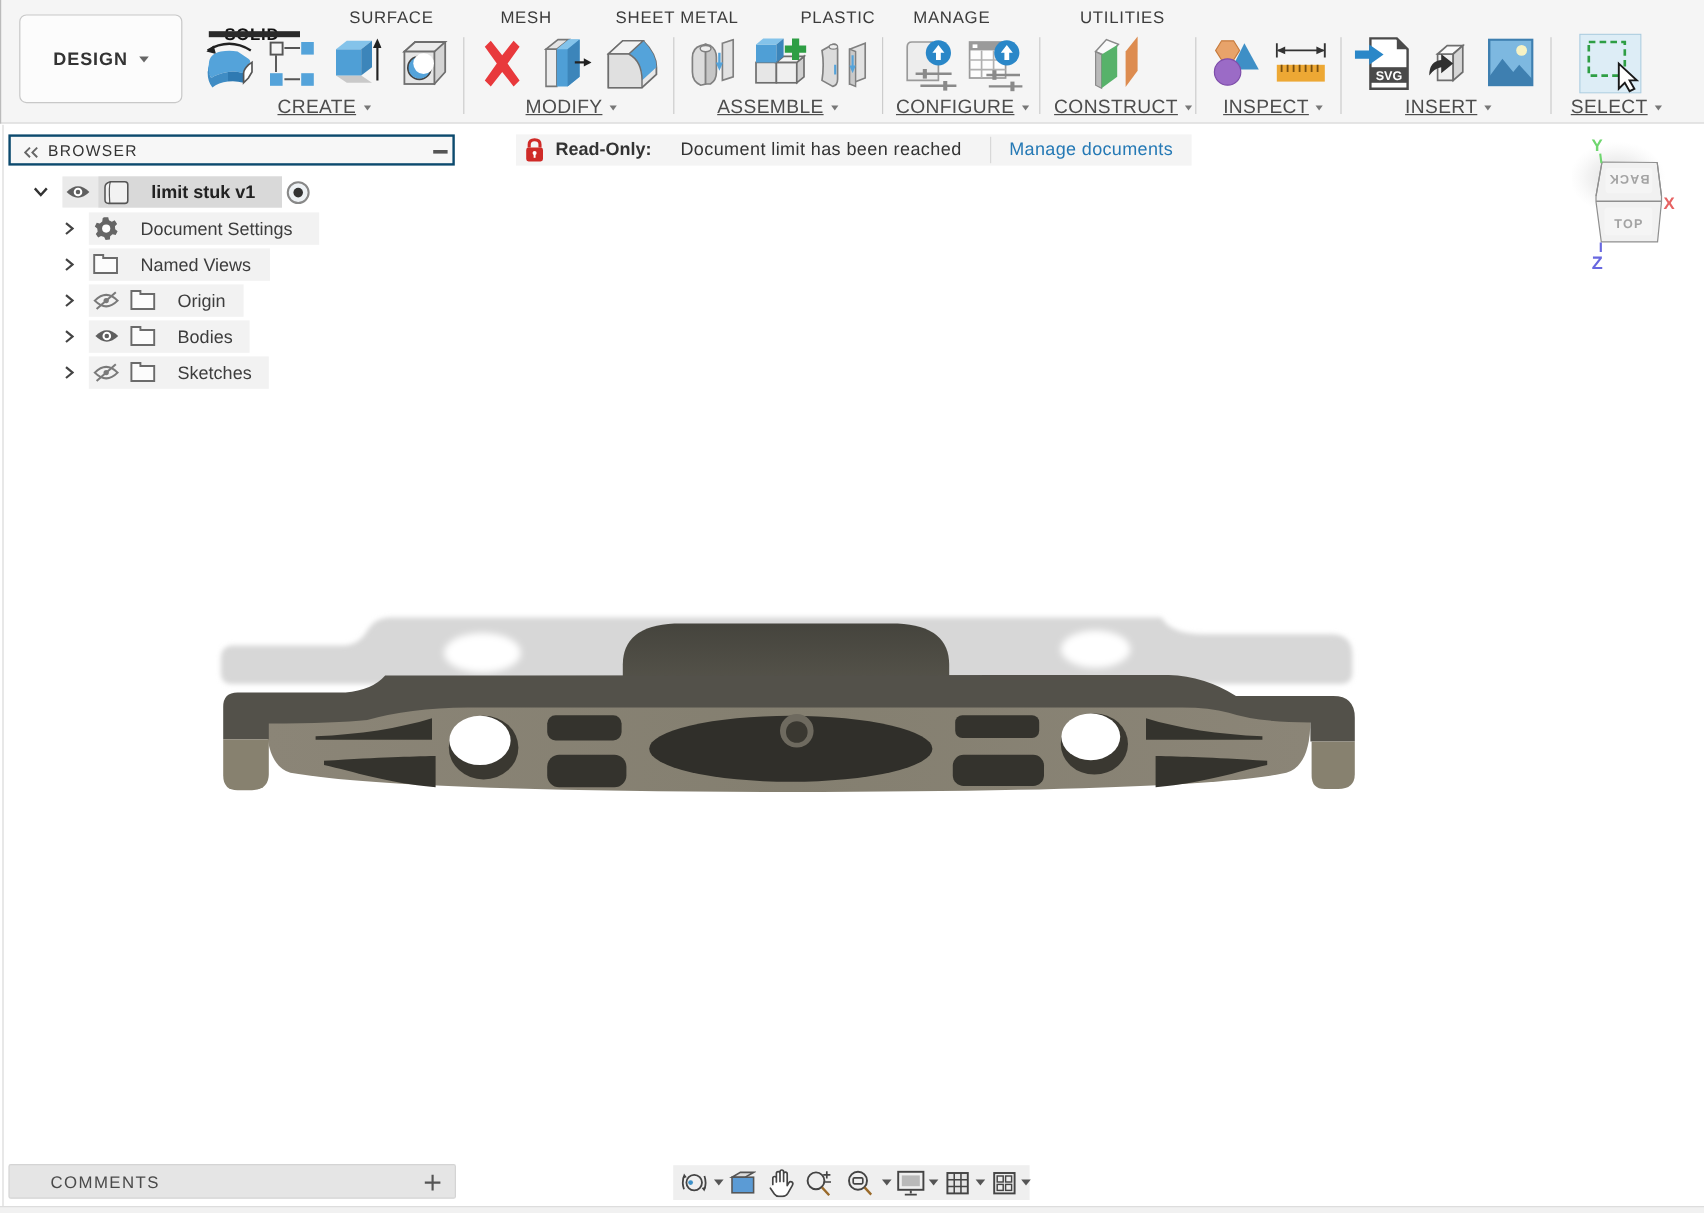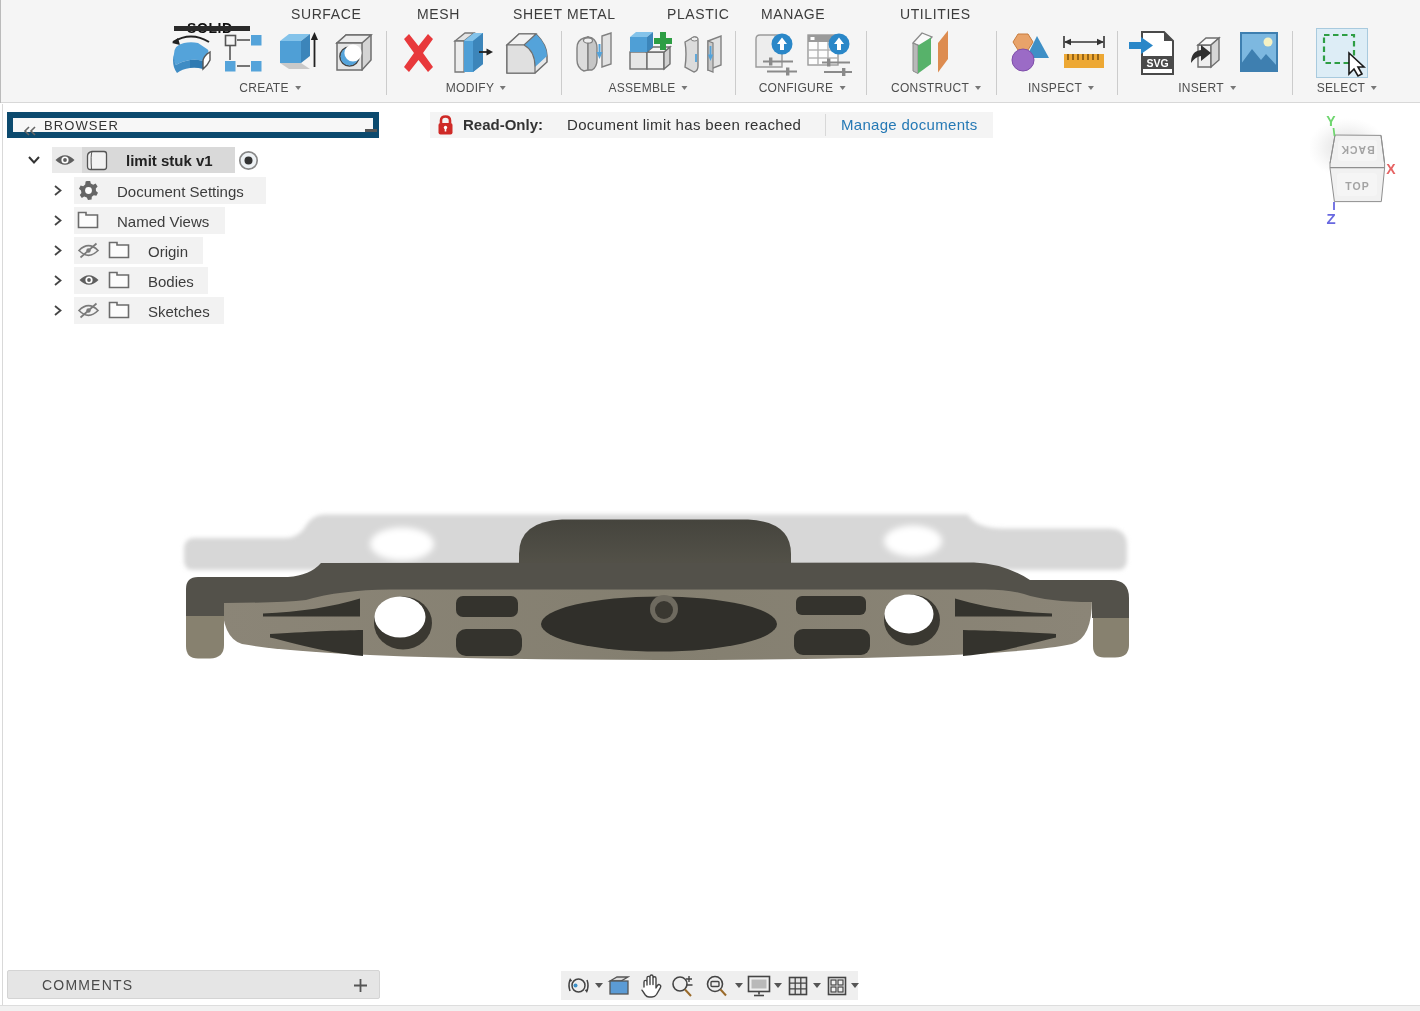--- a/index.html
+++ b/index.html
@@ -12,48 +12,49 @@
   .tab.active { color:#111; font-weight:bold;margin-top:14px; }
   #solidbar { position:absolute; left:174px; top:26px; width:76px; height:4.5px; background:#2a2a2a; }
   #designbtn { position:absolute; left:16px; top:12px; width:136px; height:74px;
     background:#fcfcfc; border:1px solid #c8c8c8; border-radius:6px;
     display:flex; align-items:center; justify-content:center;
     font-size:15px; font-weight:bold; color:#333; letter-spacing:0.8px; }
   #designbtn .caret { margin-left:9px; }
   .caret { display:inline-block; width:0; height:0; border-left:4px solid transparent;
     border-right:4px solid transparent; border-top:5px solid #666; }
   .divider { position:absolute; top:31px; width:1px; height:64px; background:#ccc; }
-  .glabel { position:absolute; top:81px; font-size:12px; color:#4d4d4d; letter-spacing:0.3px;
-    white-space:nowrap; transform:translateX(-50%); }
+  .glabel { position:absolute; top:81px; font-size:16px; color:#4d4d4d; letter-spacing:0.3px;
+    white-space:nowrap; transform:translateX(-50%);text-decoration:underline; }
   .glabel .caret { margin-left:6px; border-top-color:#777; vertical-align:2px;
     border-left-width:3.5px; border-right-width:3.5px; border-top-width:4.5px; }
   .icon { position:absolute; }
   
   #bheader { position:absolute; left:7px; top:112px; width:372px; height:26px;
-    background:#f7f7f7; border:6px solid #0c4a6e; display:flex; align-items:center; }
+    background:#f7f7f7; border:2px solid #0c4a6e; display:flex; align-items:center; }
   #bheader .title { font-size:13px; color:#333; letter-spacing:1.1px; margin-left:31px; }
   .brow { position:absolute; height:27px; background:#f2f2f2; }
   .btext { position:absolute; font-size:15px; color:#3d3d3d; white-space:nowrap; }
   
   #banner { position:absolute; left:430px; top:112px; width:563px; height:26px; background:#f4f4f4; }
   
   #comments { position:absolute; left:7px; top:970px; width:373px; height:29px;
     background:#e5e5e5; border:1px solid #d4d4d4; border-radius:2px; }
   #navbar { position:absolute; left:561px; top:971px; width:297px; height:29px; background:#efefef; }
   #bottomstrip { position:absolute; left:0px; top:1005px; width:1420px; height:6px;
     background:#f1f1f1; border-top:1px solid #ddd; }
   #leftline { position:absolute; left:2px; top:104px; width:1px; height:901px; background:#d9d9d9; }
 </style>
 </head>
 <body>
 <div id="canvas" class="abs" style="left:0;top:104px;width:1420px;height:907px;background:#fff;"></div>
 <div id="leftline"></div>
 
 <div id="toolbar">
   <div class="abs" style="left:0;top:0;width:1px;height:103px;background:#bbb;"></div>
+  <div id="designbtn">DESIGN <span class="caret"></span></div>
   <span class="tab active" style="left:187px;">SOLID</span>
   <span class="tab" style="left:291px;">SURFACE</span>
   <span class="tab" style="left:417px;">MESH</span>
   <span class="tab" style="left:513px;">SHEET METAL</span>
   <span class="tab" style="left:667px;">PLASTIC</span>
   <span class="tab" style="left:761px;">MANAGE</span>
   <span class="tab" style="left:900px;">UTILITIES</span>
   <div id="solidbar"></div>
 
   <div class="divider" style="left:386px;"></div>

